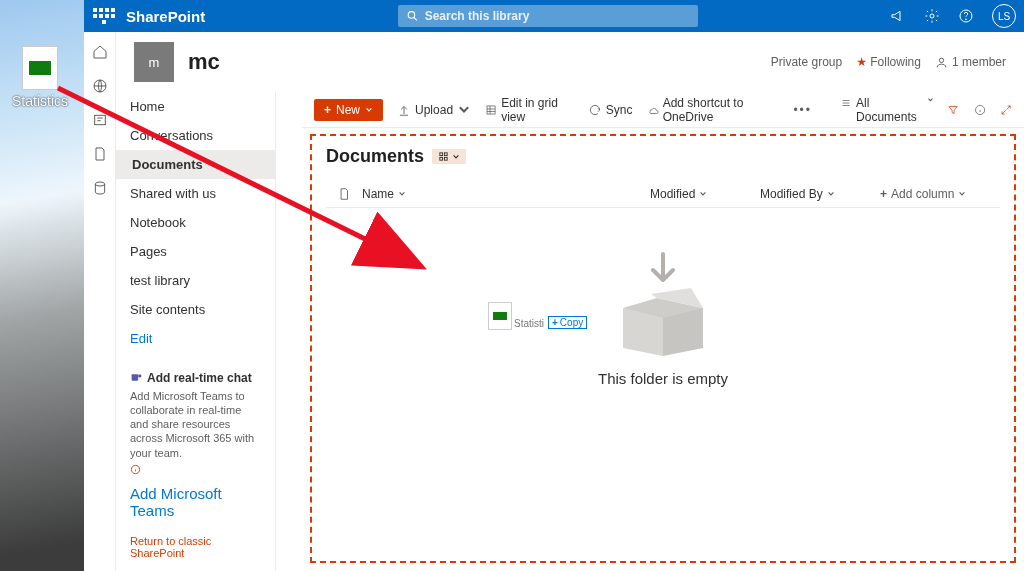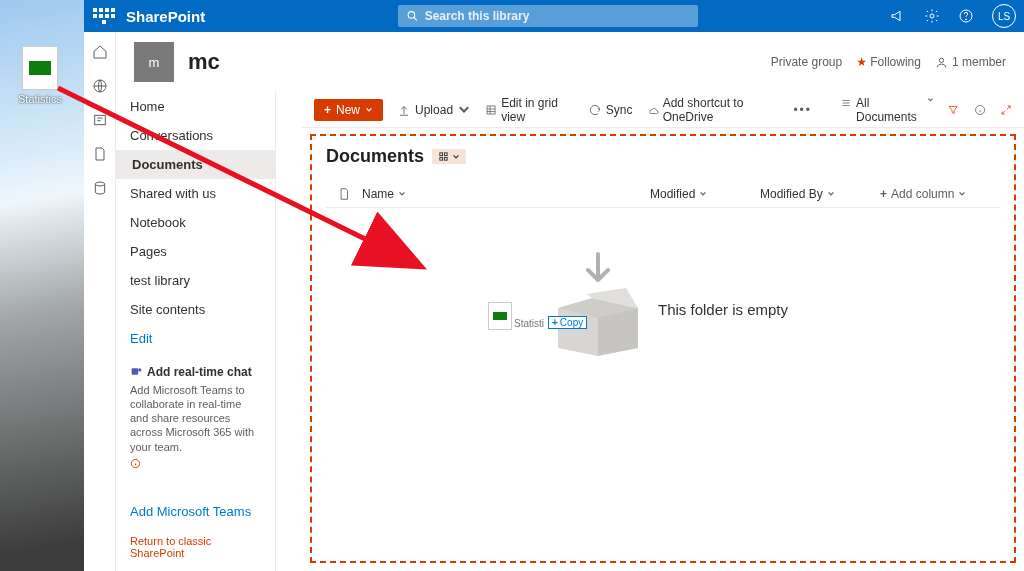--- a/index.html
+++ b/index.html
@@ -1,21 +1,21 @@
 <!DOCTYPE html>
 <html><head>
 <meta charset="utf-8">
 <style>
   * { margin: 0; padding: 0; box-sizing: border-box; }
   body { font-family: "Segoe UI", Arial, sans-serif; font-size: 14px; color: #323130; width: 1024px; height: 571px; overflow: hidden; position: relative; background: #f3f2f1; }
   .desktop { position: absolute; left: 0; top: 0; width: 84px; height: 571px; background: linear-gradient(170deg,#9ec8ef 0%,#c9e3f6 20%,#eef6fc 35%,#a1a5a6 55%,#3c3c3c 95%); }
   .desktop-icon { position: absolute; top: 46px; left: 8px; width: 64px; text-align: center; cursor: pointer; }
   .desktop-icon .file { width: 36px; height: 44px; margin: 0 auto 3px; background: #fff; border: 1px solid #ccc; position: relative; }
   .desktop-icon .file::before { content: ""; position: absolute; left: 6px; top: 14px; width: 22px; height: 14px; background: #107c10; }
-  .desktop-icon .lbl { font-size: 11px; color: #fff; text-shadow: 0 0 2px #000; }
+  .desktop-icon .lbl { font-size: 14px; color: #fff; text-shadow: 0 0 2px #000; }
 
   .app { position: absolute; left: 84px; top: 0; right: 0; bottom: 0; background: #fff; display: flex; flex-direction: column; }
 
   .suite-bar { background: #036ac4; height: 32px; display: flex; align-items: center; color: #fff; padding: 0 8px; }
   .waffle { width: 24px; height: 24px; display: flex; flex-wrap: wrap; align-content: center; justify-content: center; gap: 2px; cursor: pointer; margin-right: 10px; }
   .waffle span { width: 4px; height: 4px; background: #fff; }
   .brand { font-weight: 600; font-size: 15px; }
   .search-wrap { flex: 1; display: flex; justify-content: center; }
   .search { width: 300px; height: 22px; background: rgba(255,255,255,.35); border: none; border-radius: 2px; display: flex; align-items: center; padding: 0 8px; }
   .search svg { width: 14px; height: 14px; stroke: #fff; fill: none; stroke-width: 2; }
@@ -38,21 +38,21 @@
   .members { display: flex; align-items: center; gap: 4px; }
 
   .body-row { flex: 1; display: flex; min-height: 0; gap: 26px; }
   .leftnav { width: 160px; border-right: 1px solid #edebe9; display: flex; flex-direction: column; font-size: 13px; }
   .leftnav .item { padding: 7px 14px; cursor: pointer; color: #323130; }
   .leftnav .item.active { background: #edebe9; font-weight: 600; border-left: 2px solid transparent; }
   .leftnav .edit { color: #0078d4; }
   .leftnav .spacer { flex: 1; }
   .leftnav .promo { padding: 8px 14px 6px; font-size: 11px; color: #605e5c; }
   .leftnav .promo-title { font-weight: 600; color: #323130; display: flex; align-items: center; gap: 4px; font-size: 12px; }
-  .leftnav .promo-link { color: #0078d4; font-size: 13px; padding: 2px 14px 8px; cursor: pointer; margin-top: 25px; }
+  .leftnav .promo-link { color: #0078d4; font-size: 15px; padding: 2px 14px 8px; cursor: pointer; }
   .leftnav .classic { color: #d83b01; font-size: 11px; padding: 8px 14px 12px; cursor: pointer; }
 
   .main { flex: 1; display: flex; flex-direction: column; min-width: 0; }
   .cmdbar { height: 36px; border-bottom: 1px solid #edebe9; display: flex; align-items: center; padding: 0 12px; gap: 14px; font-size: 12px; color: #323130; }
   .btn-new { background: #d83b01; color: #fff; padding: 4px 10px; border-radius: 2px; display: flex; align-items: center; gap: 5px; cursor: pointer; font-size: 12px; }
   .cmd { display: flex; align-items: center; gap: 4px; cursor: pointer; }
   .cmd svg { width: 14px; height: 14px; stroke: #605e5c; fill: none; stroke-width: 1.5; }
   .cmdbar .flex { flex: 1; }
   .cmdbar .viewsel { display: flex; align-items: flex-start; gap: 4px; cursor: pointer; }
   .cmdbar .right-ico { width: 14px; height: 14px; stroke: #605e5c; fill: none; stroke-width: 1.5; cursor: pointer; }
@@ -65,21 +65,21 @@
   .lib-title { font-size: 18px; font-weight: 600; color: #212121; }
   .tile-btn { background: #f7e4d9; padding: 2px 6px; display: flex; align-items: center; gap: 3px; cursor: pointer; font-size: 11px; }
   .cols { display: flex; align-items: center; border-bottom: 1px solid #edebe9; padding: 6px 0; font-size: 12px; color: #323130; }
   .col { display: flex; align-items: center; gap: 4px; cursor: pointer; }
   .col-doc { width: 36px; justify-content: center; }
   .col-name { width: 200px; }
   .col-mod { width: 110px; margin-left: auto; }
   .col-by { width: 120px; }
   .col-add { width: 120px; color: #605e5c; }
 
-  .empty-area { display: flex; flex-direction: row; align-items: center; justify-content: center; padding-top: 40px; }
+  .empty-area { display: flex; flex-direction: column; align-items: center; justify-content: center; padding-top: 40px; }
   .empty-msg { margin-top: 12px; color: #323130; font-size: 15px; }
 
   
   .drag-ghost { position: absolute; left: 176px; top: 166px; font-size: 10px; display: flex; align-items: flex-start; gap: 2px; pointer-events: none; }
   .drag-ghost .thumb { width: 24px; height: 28px; background: #fff; border: 1px solid #ccc; position: relative; }
   .drag-ghost .thumb::after { content: ""; position: absolute; left: 4px; top: 9px; width: 14px; height: 8px; background: #107c10; }
   .drag-ghost .badge { background: #fff; border: 1px solid #0078d4; color: #0078d4; font-size: 10px; padding: 0 3px; display: flex; align-items: center; gap: 2px; margin-top: 14px; }
   .drag-ghost .fname { color: #777; margin-top: 16px; margin-right: 2px; }
 
   .arrow-svg { position: absolute; left: 0; top: 0; width: 1024px; height: 571px; pointer-events: none; }

